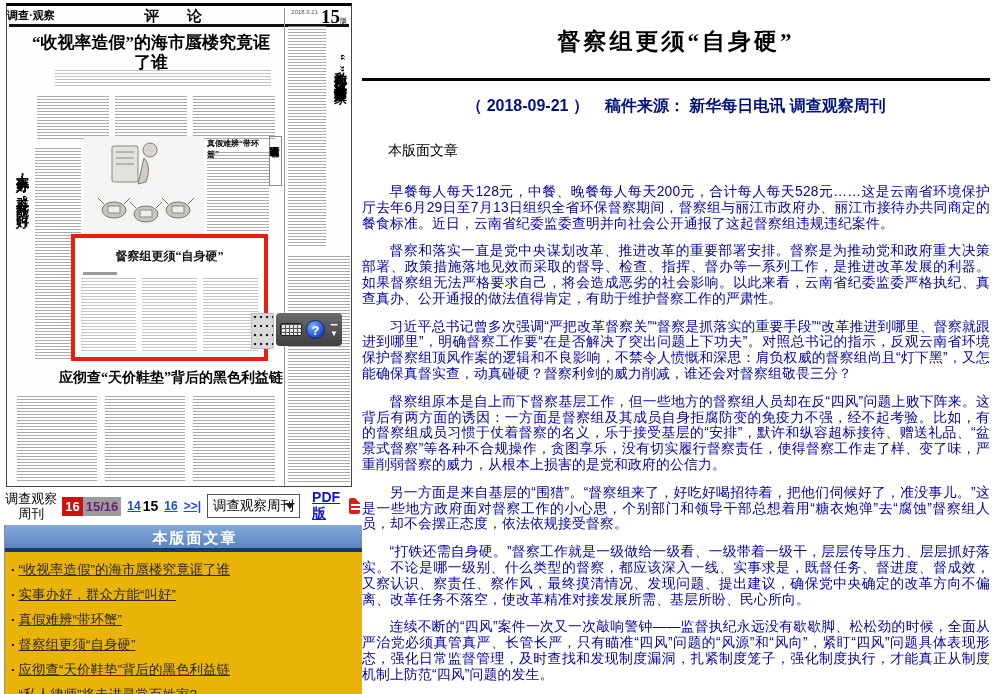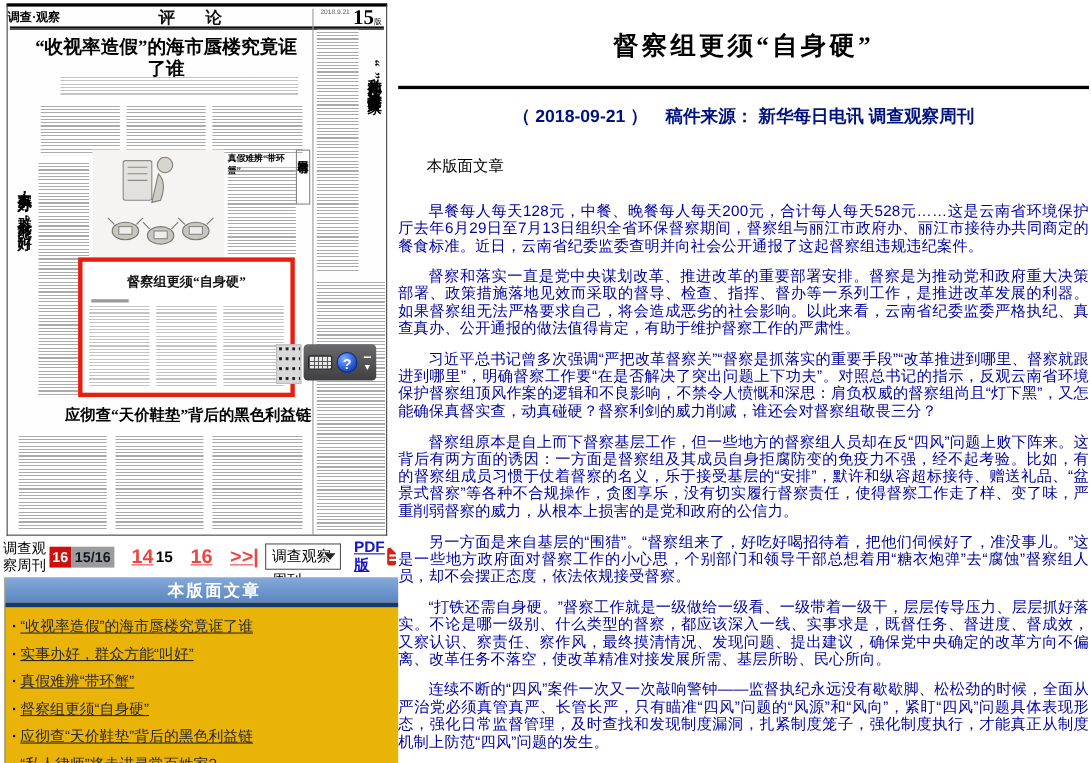--- a/index.html
+++ b/index.html
@@ -82,23 +82,23 @@
                border:1px solid #0d2d86; }
   .win-ctrl { display:flex; flex-direction:column; align-items:center; color:#fff; margin-left:1px; }
   .win-ctrl .minus { font-size:13px; line-height:9px; font-weight:bold; }
   .win-ctrl .caret { font-size:8px; line-height:10px; }
 
   
   .pagebar { position:absolute; left:0; top:487px; width:360px; height:38px;
              display:flex; align-items:center; }
   .pb-caption { width:76px; text-align:center; font-size:13px; color:#000; line-height:15px; }
   .badge-red { background:#cc0f0f; color:#fff; font-size:13px; font-weight:bold; padding:2px 3px; }
-  .badge-gray { background:#9c9c9c; color:#0f172a; font-size:13px; font-weight:bold; padding:2px 3px; }
-  .pb-link { color:#ef4444; font-size:18px; font-weight:bold; text-decoration:underline;
-             margin-left:16px; cursor:pointer; }
+  .badge-gray { background:#9c9c9c; color:#701a75; font-size:13px; font-weight:bold; padding:2px 3px; }
+  .pb-link { color:#1d4ed8; font-size:12px; font-weight:bold; text-decoration:underline;
+             margin-left:6px; cursor:pointer; }
   .pb-current { color:#000; font-size:14px; font-weight:bold; margin-left:2px; }
   .pb-select { position:relative; margin-left:6px; width:112px; height:24px; border:1px solid #555;
                background:#fff; font-size:13.5px; color:#000; line-height:22px; padding-left:5px;
                cursor:pointer; }
   .pb-select .chev { position:absolute; right:4px; top:8px; width:0; height:0;
                      border-left:5px solid transparent; border-right:5px solid transparent;
                      border-top:6px solid #222; }
   .pdf-link { color:#1414cc; font-size:14px; font-weight:bold; text-decoration:underline;
               margin-left:12px; cursor:pointer; }
   .pdf-icon { display:inline-block; width:14px; height:16px; background:#d42116; margin-left:2px;

